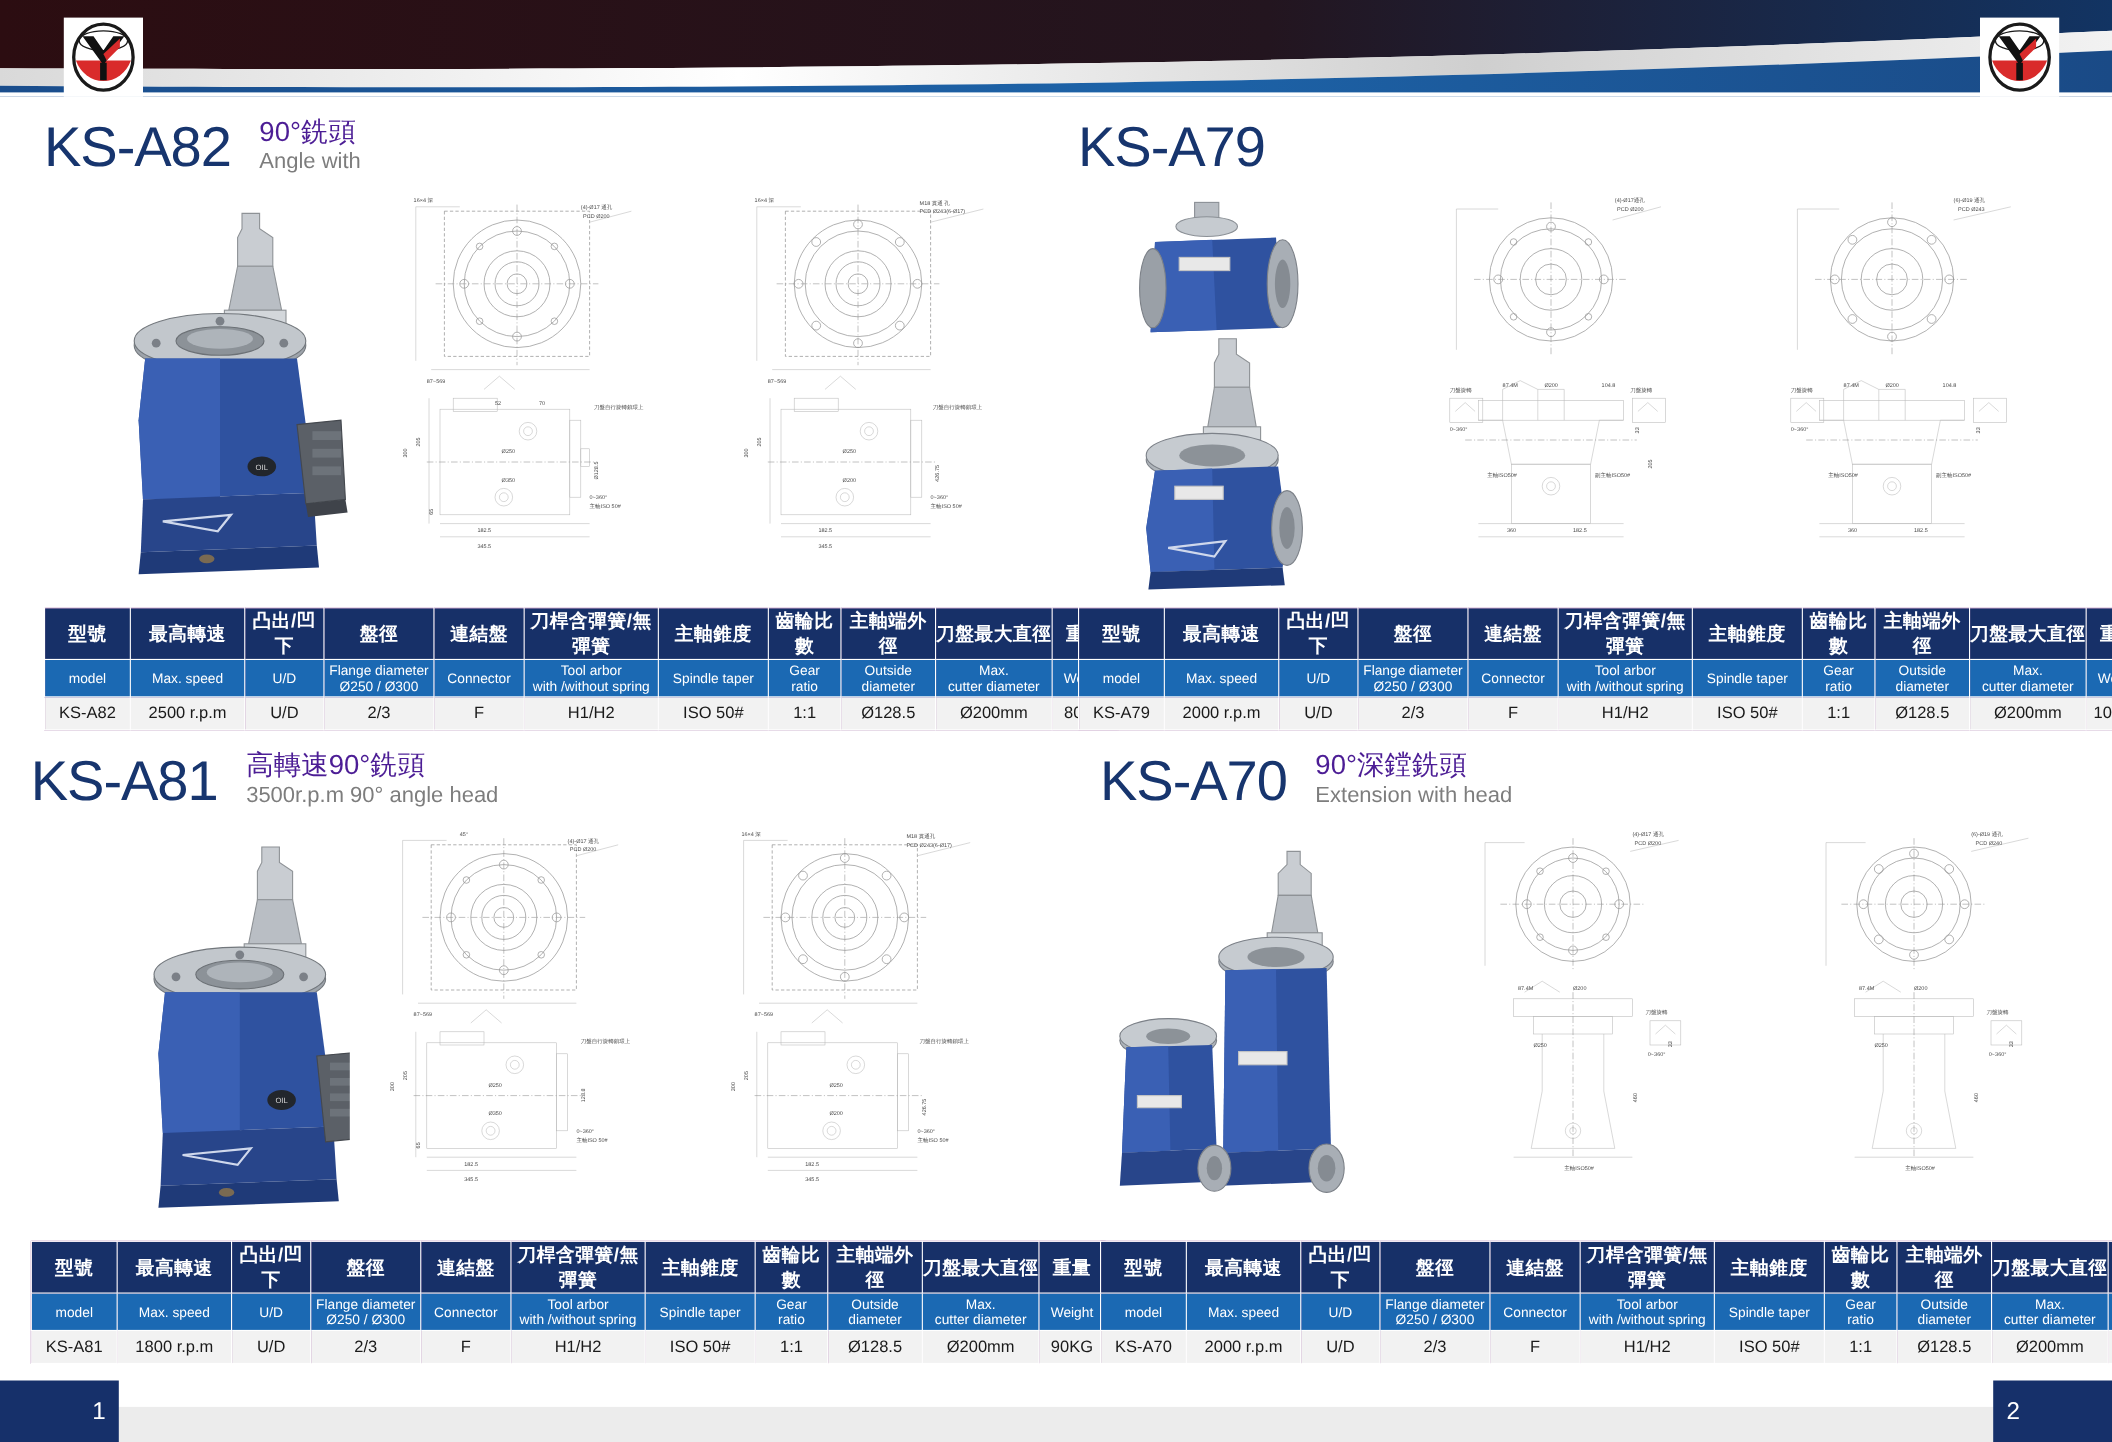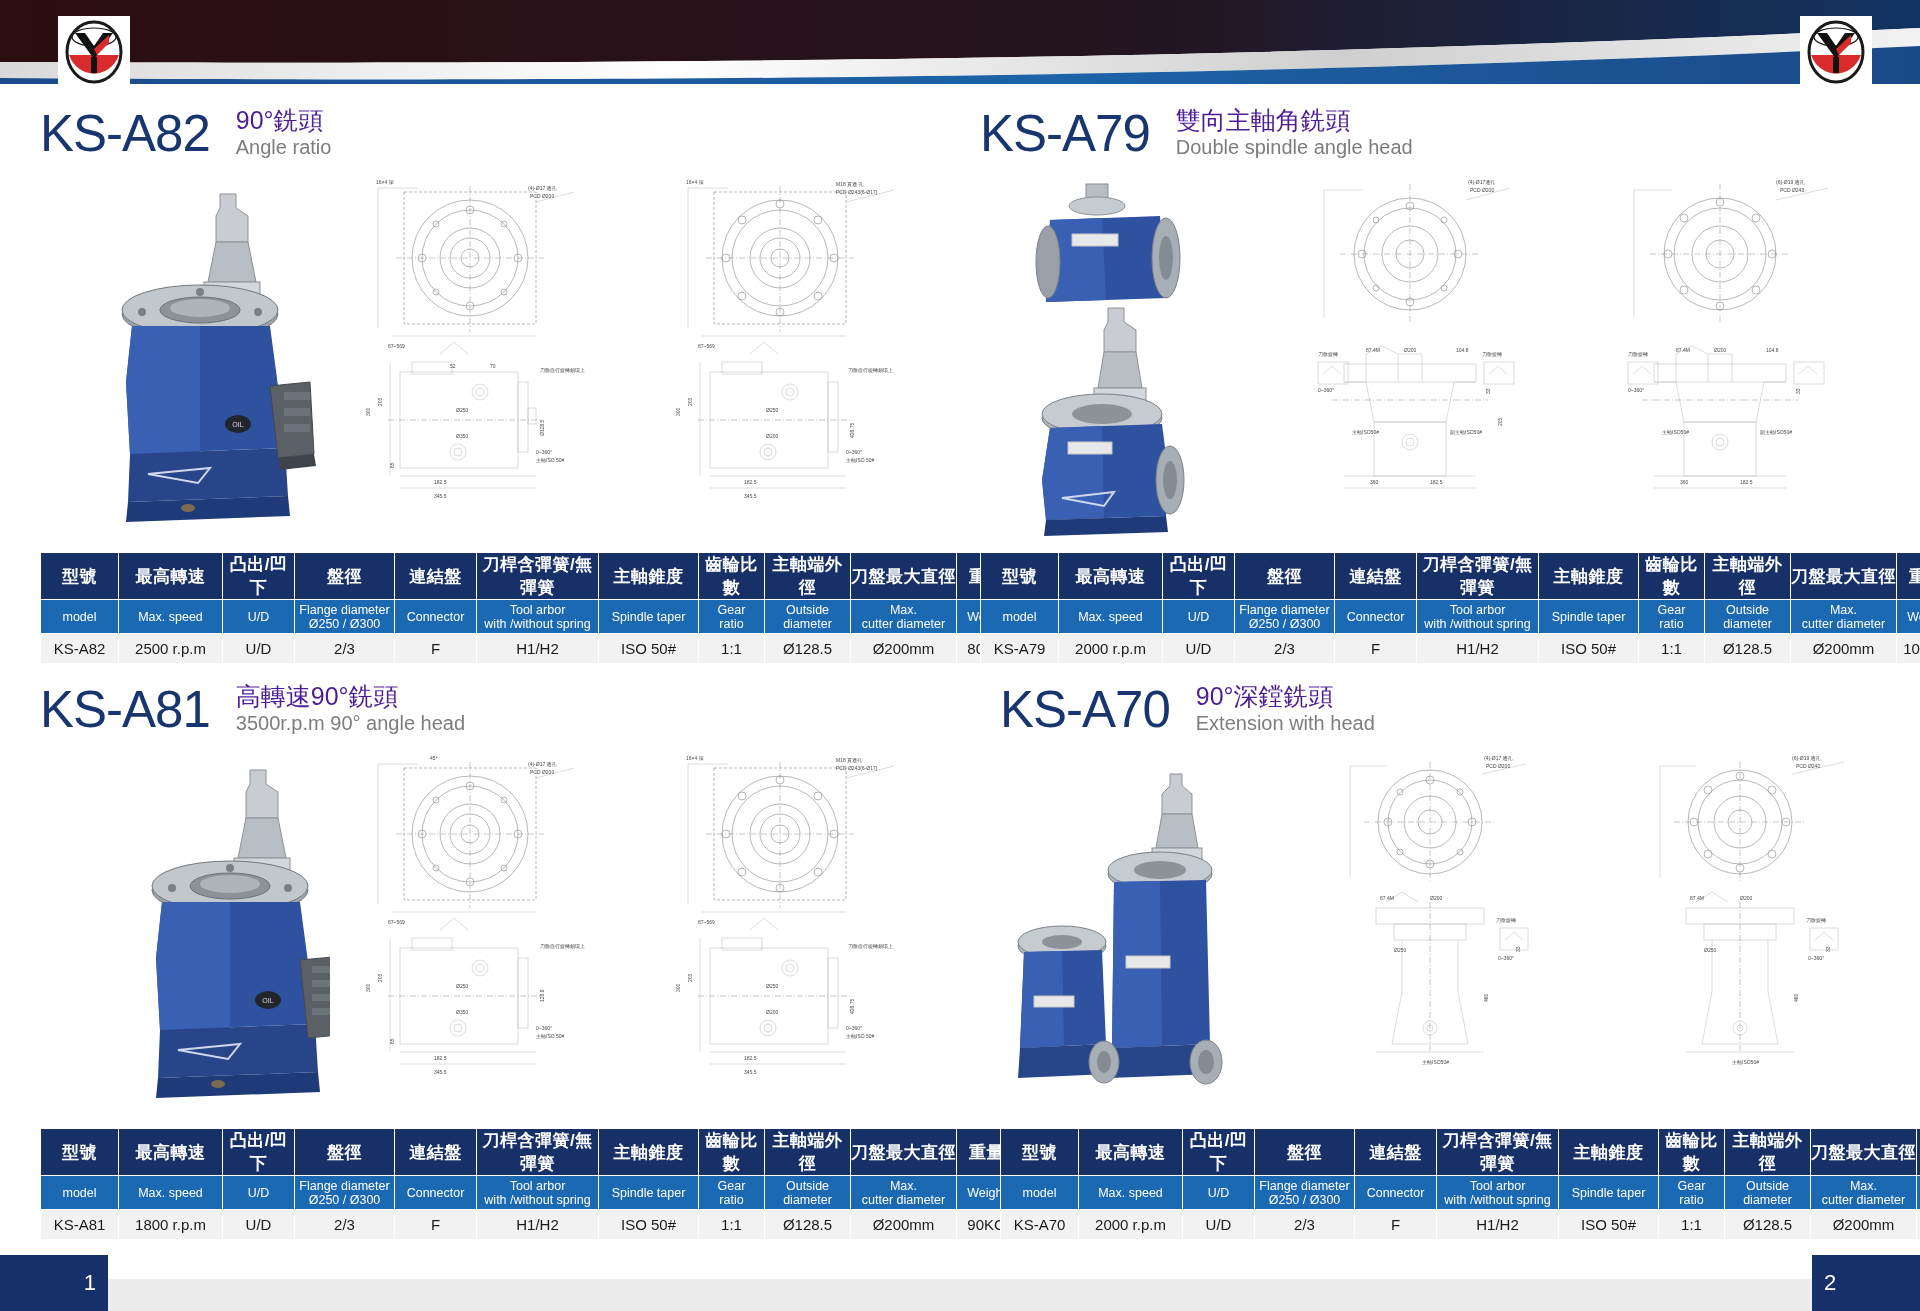--- a/index.html
+++ b/index.html
@@ -19,21 +19,21 @@
     background:#ffffff; display:flex; align-items:center; justify-content:center;
   }
   .logo-left { left:58px; }
   .logo-right { left:1800px; }
   .logo-box svg { display:block; }
 
   
   .product { position:absolute; }
   .p-a82 { left:40px;  top:96px;  width:900px; }
   .p-a79 { left:980px;top:96px;  width:900px; }
-  .p-a81 { left:40px;  top:672px; width:900px; }
+  .p-a81 { left:28px;  top:672px; width:900px; }
   .p-a70 { left:1000px;top:672px; width:900px; }
 
   .title-row { display:flex; align-items:flex-end; gap:26px; height:66px; }
   .model-name {
     font-size:51px; font-weight:400; color:#17356e; letter-spacing:-1px;
     line-height:56px; white-space:nowrap;
   }
   .title-texts { padding-bottom:2px; }
   .title-cn { font-size:25px; color:#4c1d95; line-height:30px; white-space:nowrap; font-weight:500;}
   .title-en { font-size:20px; color:#7d7d7d; line-height:25px; white-space:nowrap; }
@@ -133,21 +133,21 @@
       <path d="M28,38 L34,38 L34,54 L28,54 Z" fill="#111111"></path>
       <path d="M31,30 L46,16 L46,24 L34,36 Z" fill="#d92b2b"></path>
     </svg>
   </div>
 
   <div class="product p-a82">
     <div class="title-row">
       <div class="model-name">KS-A82</div>
       <div class="title-texts">
         <div class="title-cn">90°銑頭</div>
-        <div class="title-en">Angle ratio</div>
+        <div class="title-en">Angle with</div>
       </div>
     </div>
 
     <div class="media">
 
       <div class="photo" style="left:30px; top:10px;">
         <svg width="250" height="350" viewBox="0 0 250 350">
 
           <path d="M150,8 L166,8 L166,22 L178,30 L178,56 L146,56 L146,30 L150,22 Z" fill="#c9cdd2" stroke="#8e9296" stroke-width="1"></path>
           <path d="M178,56 L146,56 L138,96 L186,96 Z" fill="#b9bec4" stroke="#8e9296" stroke-width="1"></path>
@@ -356,24 +356,20 @@
           <td>Ø200mm</td>
           <td>80KG</td>
         </tr>
       </tbody>
     </table>
   </div>
 
   <div class="product p-a79">
     <div class="title-row">
       <div class="model-name">KS-A79</div>
-      <div class="title-texts">
-        <div class="title-cn">雙向主軸角銑頭</div>
-        <div class="title-en">Double spindle angle head</div>
-      </div>
     </div>
 
     <div class="media">
       <div class="photo" style="left:10px; top:4px;">
         <svg width="250" height="360" viewBox="0 0 250 360">
 
           <rect x="96" y="4" width="22" height="18" fill="#b8bdc3" stroke="#8b9096"></rect>
           <ellipse cx="107" cy="26" rx="28" ry="9" fill="#c6cbd0" stroke="#8b9096"></ellipse>
           <path d="M60,40 L170,36 L176,118 L56,122 Z" fill="#2f52a0"></path>
           <path d="M60,40 L112,38 L116,120 L56,122 Z" fill="#3a60b4"></path>

